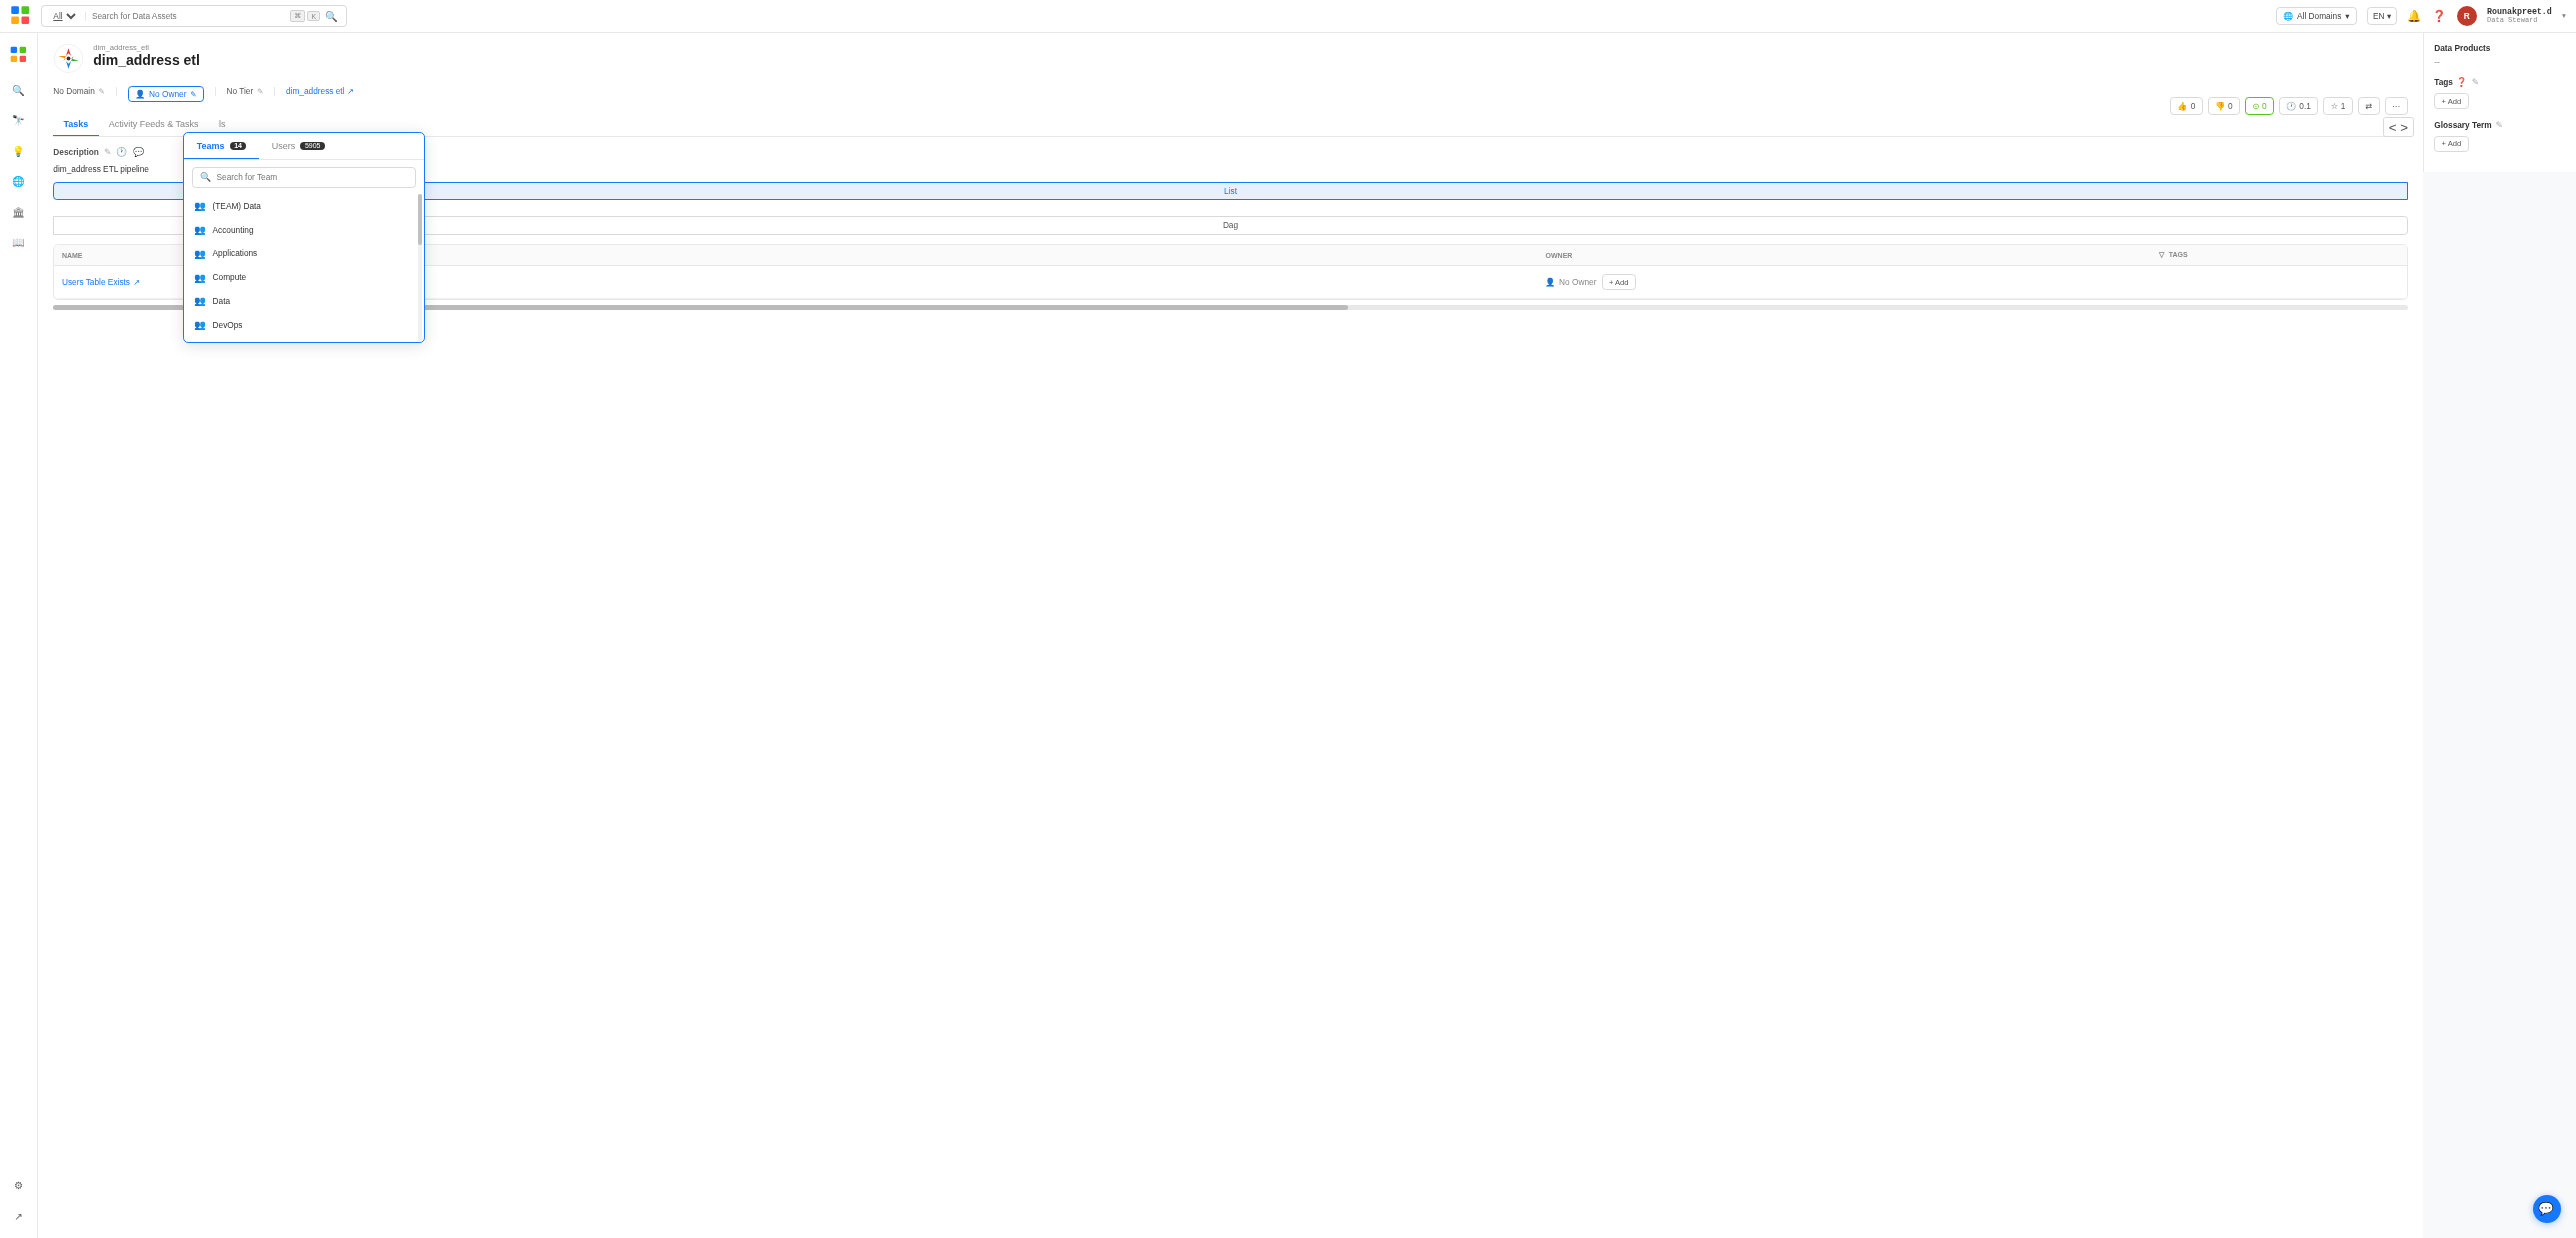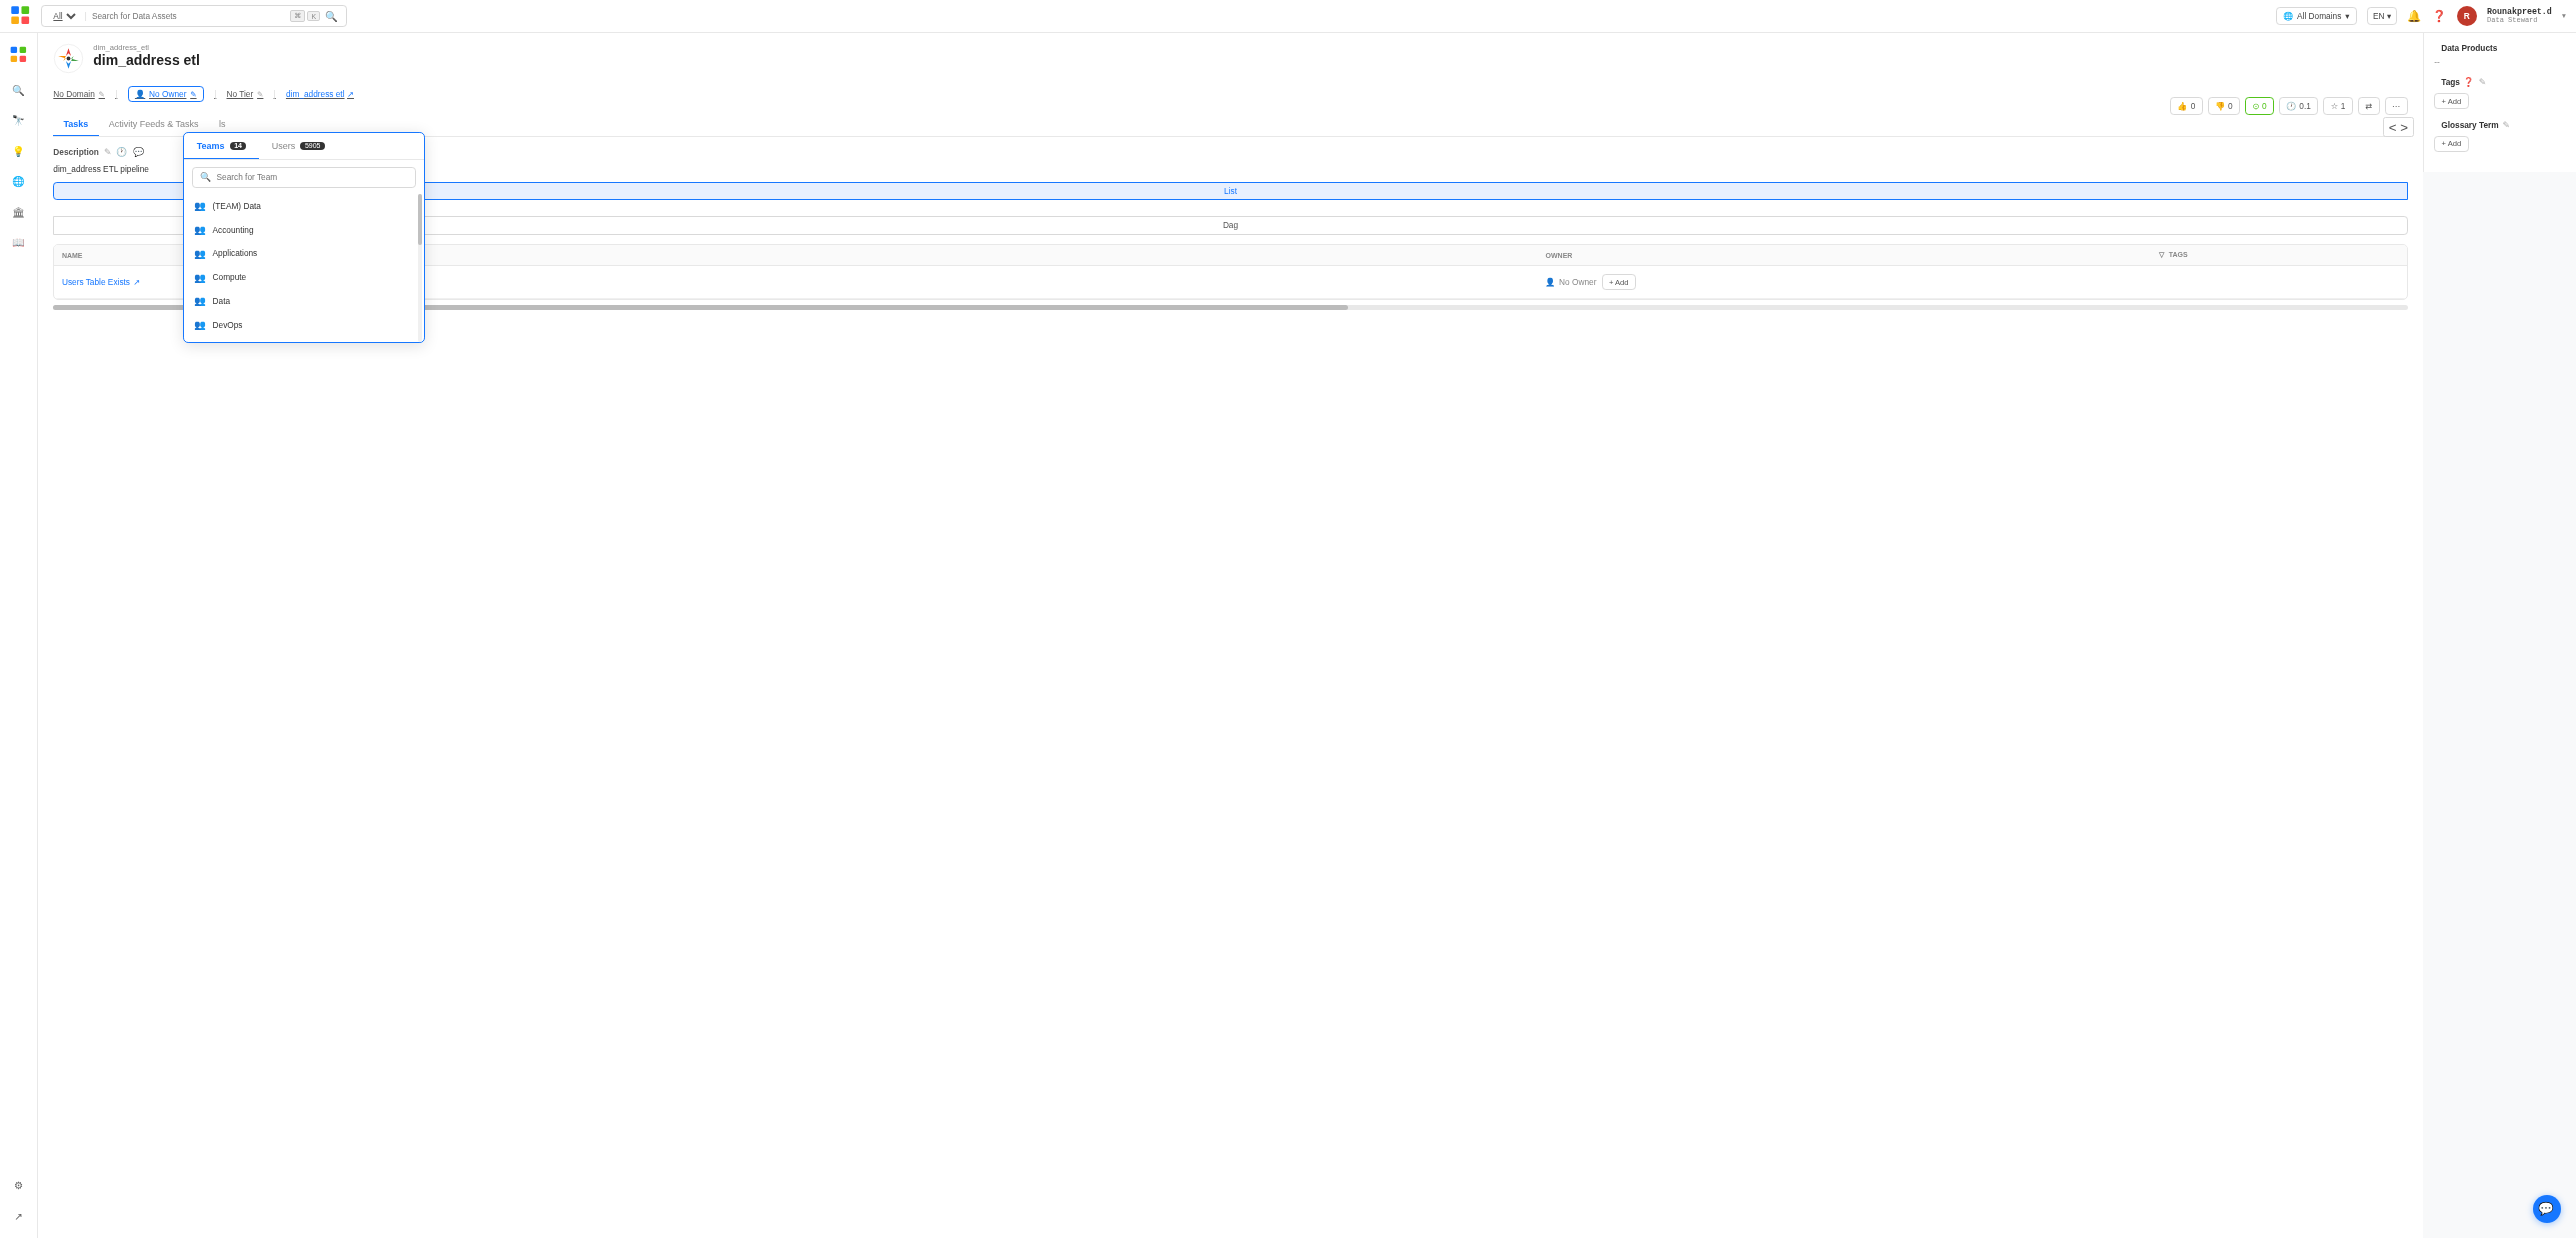--- a/index.html
+++ b/index.html
@@ -69,22 +69,22 @@
     }
     .action-btn {
       display: flex; align-items: center; gap: 2.5px;
       border: 0.6px solid #d9d9d9; background: #fff;
       border-radius: 3.8px; padding: 3.2px 6.4px; cursor: pointer;
       font-size: 8.3px; color: #555;
     }
 
     
     .metadata-row {
-      display: flex; align-items: center; gap: 10.2px; margin-bottom: 10.2px;
-      font-size: 8.3px; color: #555; text-decoration: underline;
+      display: flex; align-items: flex-start; gap: 10.2px; margin-bottom: 10.2px;
+      font-size: 8.3px; color: #555;
     }
     .meta-item { display: flex; align-items: center; gap: 3.8px; }
     .meta-edit-btn { background: none; border: none; cursor: pointer; color: #aaa; font-size: 7.6px; }
     .owner-badge {
       display: flex; align-items: center; gap: 3.8px;
       border: 1.3px solid #1677ff; border-radius: 3.8px;
       padding: 1.9px 6.4px; color: #1677ff; font-size: 8.3px;
     }
     .meta-divider { color: #ddd; }
     .dim-link { color: #1677ff; text-decoration: none; display: flex; align-items: center; gap: 2.5px; }
@@ -129,21 +129,21 @@
     }
     .owner-col { display: flex; align-items: center; gap: 5.1px; }
 
     
     .right-sidebar {
       position: fixed; right: 0; top: 33px; width: 153px;
       background: #fff; border-left: 0.6px solid #e8e8e8;
       padding: 10.2px; font-size: 8.3px;
     }
     .rs-section { margin-bottom: 10.2px; }
-    .rs-title { font-size: 8.3px; font-weight: 600; color: #333; margin-bottom: 3.8px; display: flex; align-items: center; gap: 3.8px; margin-left: 7px; }
+    .rs-title { font-size: 8.3px; font-weight: 600; color: #333; margin-bottom: 3.8px; display: flex; align-items: center; gap: 3.8px; }
     .rs-empty { color: #888; }
     .rs-add-btn {
       display: inline-flex; align-items: center; gap: 2.5px;
       border: 0.6px solid #d9d9d9; border-radius: 3.8px;
       padding: 2.5px 6.4px; cursor: pointer; font-size: 7.6px; color: #555; background: #fff; margin-top: 2.5px;
     }
     .expand-btn { background: none; border: 0.6px solid #d9d9d9; border-radius: 2.5px; padding: 1.3px 5.1px; cursor: pointer; color: #555; position: absolute; right: 159px; top: 166px; }
 
     
     .owner-dropdown {

